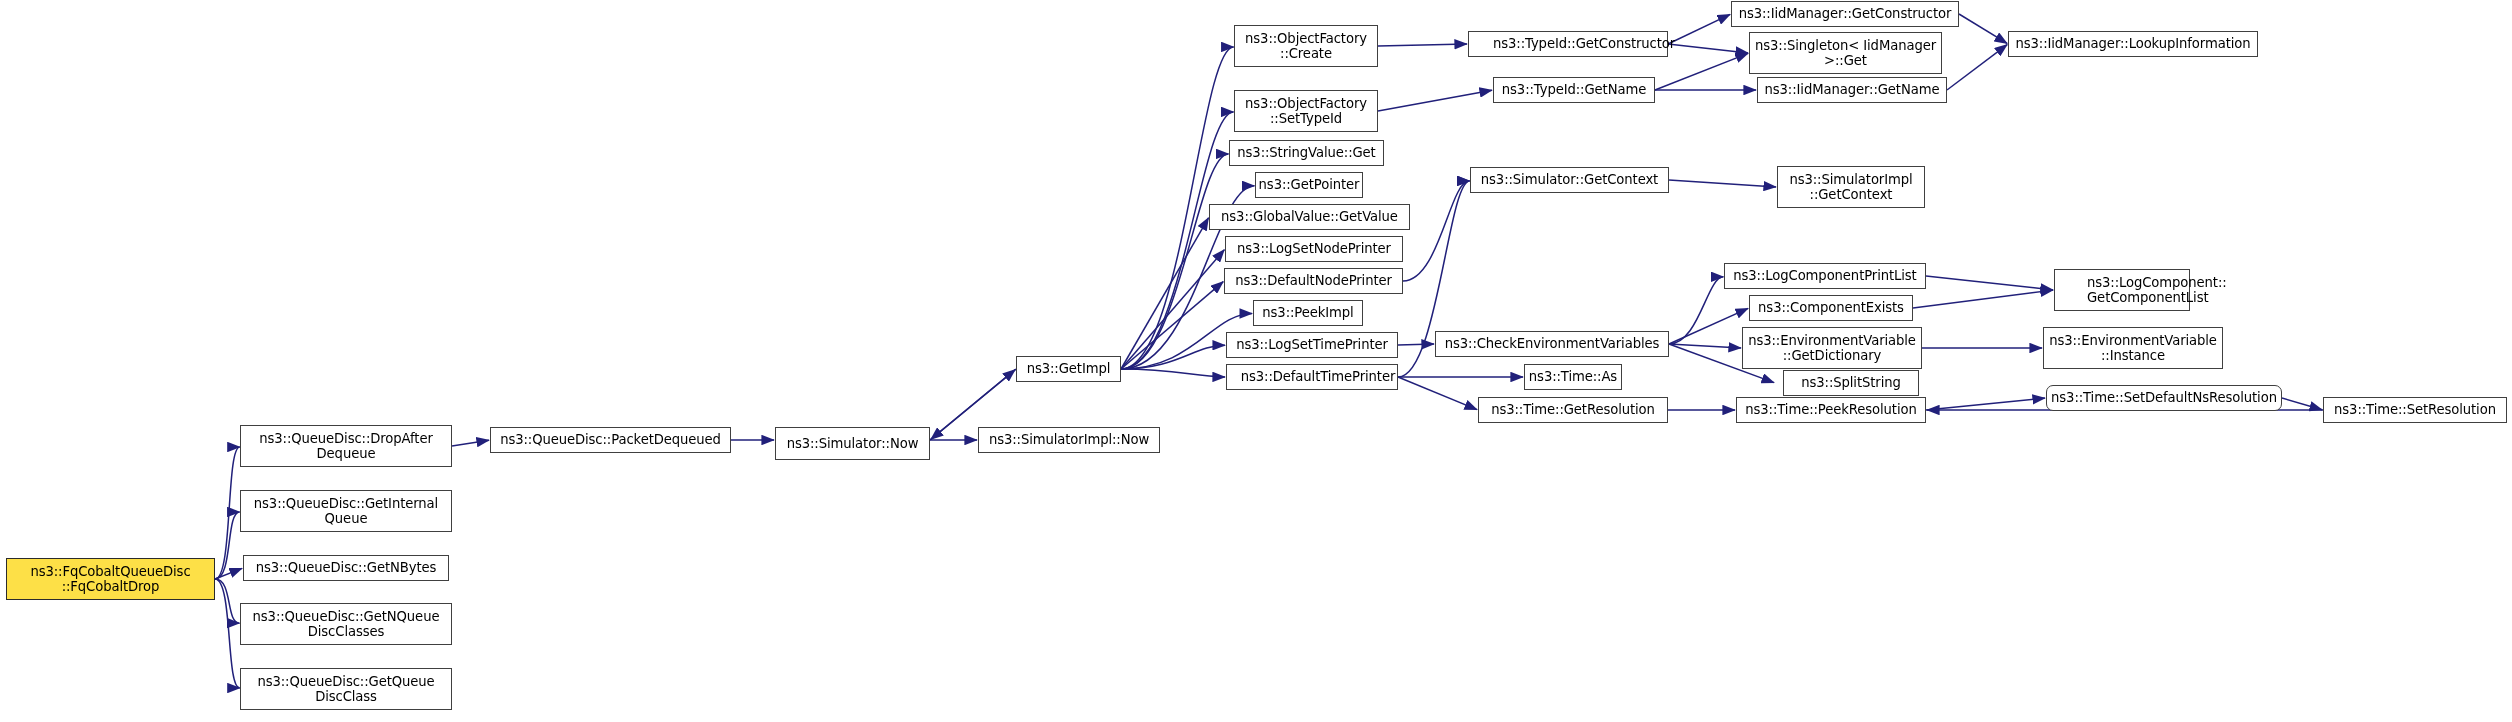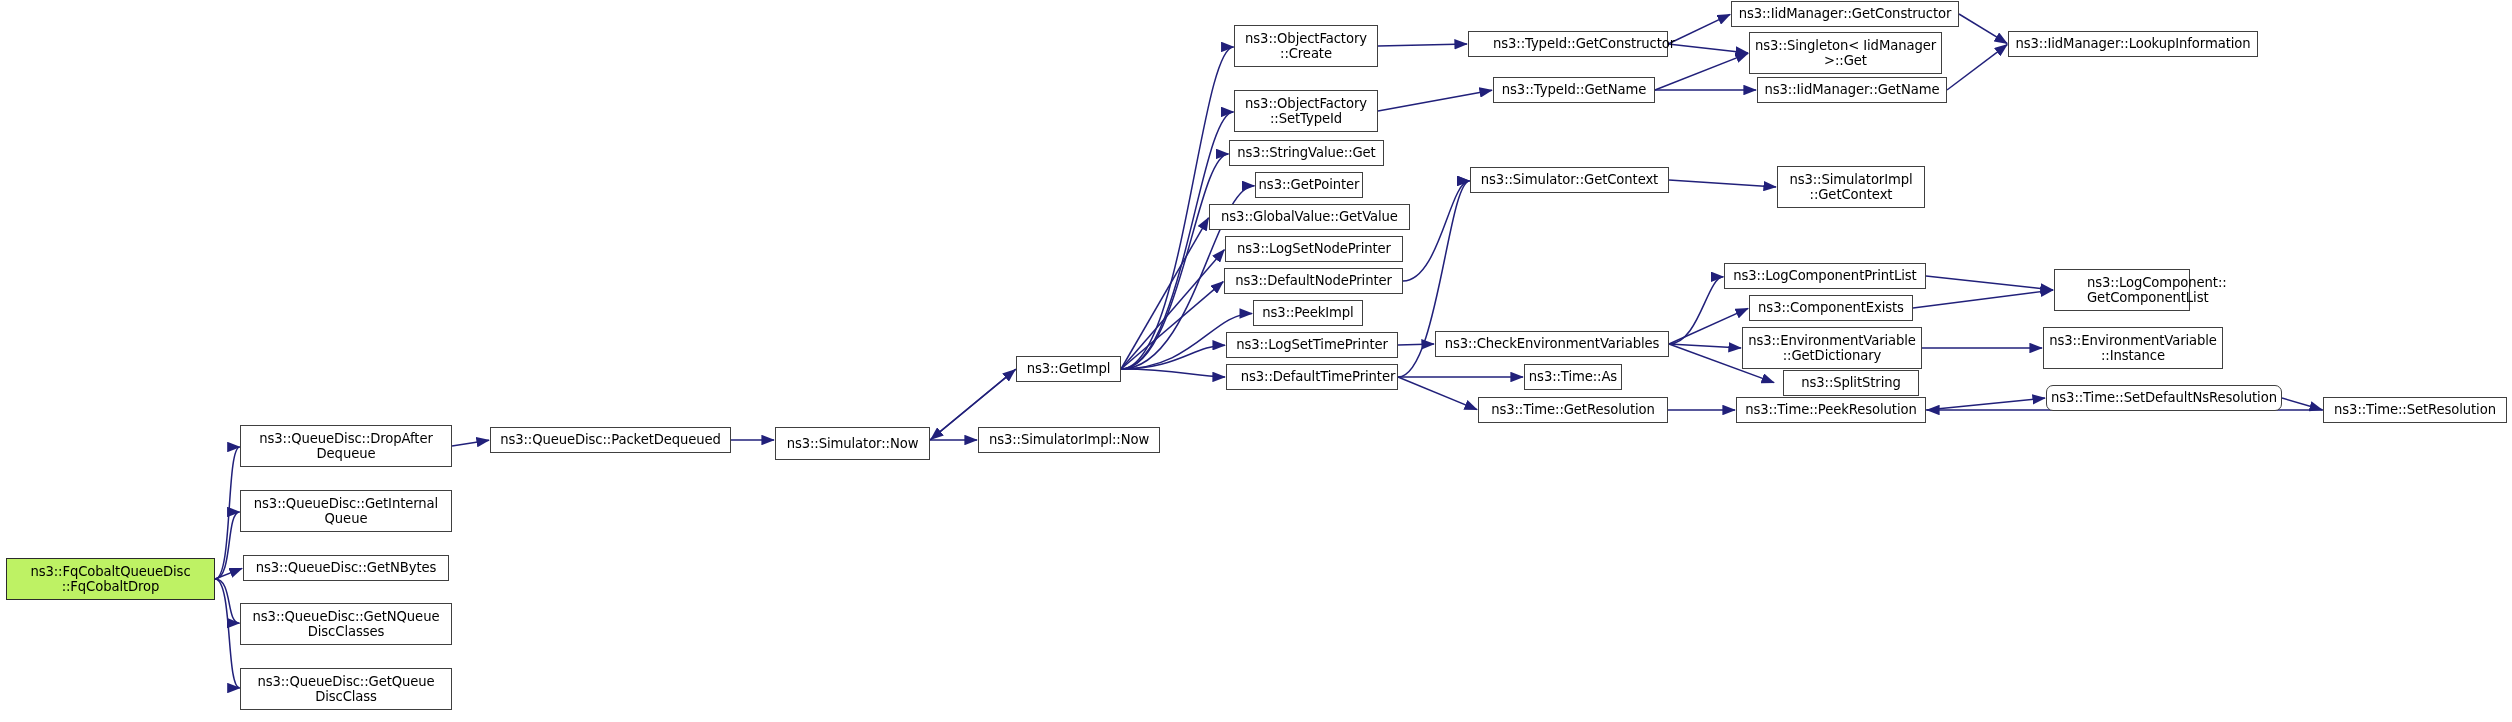--- a/index.html
+++ b/index.html
@@ -28,21 +28,21 @@
     line-height:15.4px;
     display:flex;
     align-items:center;
     justify-content:center;
     text-align:center;
     white-space:pre-line;
     letter-spacing:-0.1px;
     z-index:3;
   }
   .node.root{
-    background:#bef264;
+    background:#fde047;
     border-color:#2b2b2b;
     border-width:1.6px;
   }
   .node-label{
     display:block;
     width:100%;
     padding:0 3px;
     white-space:pre-line;
   }
 </style>

